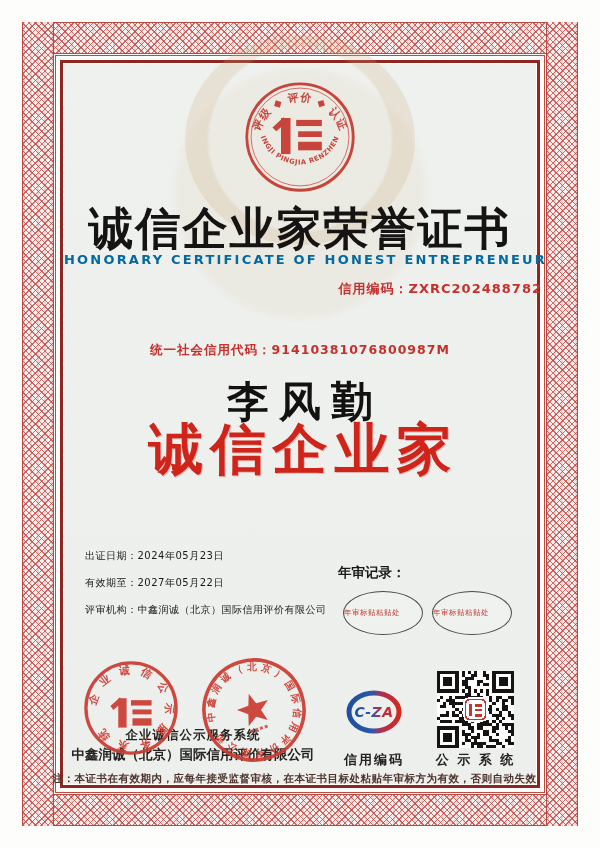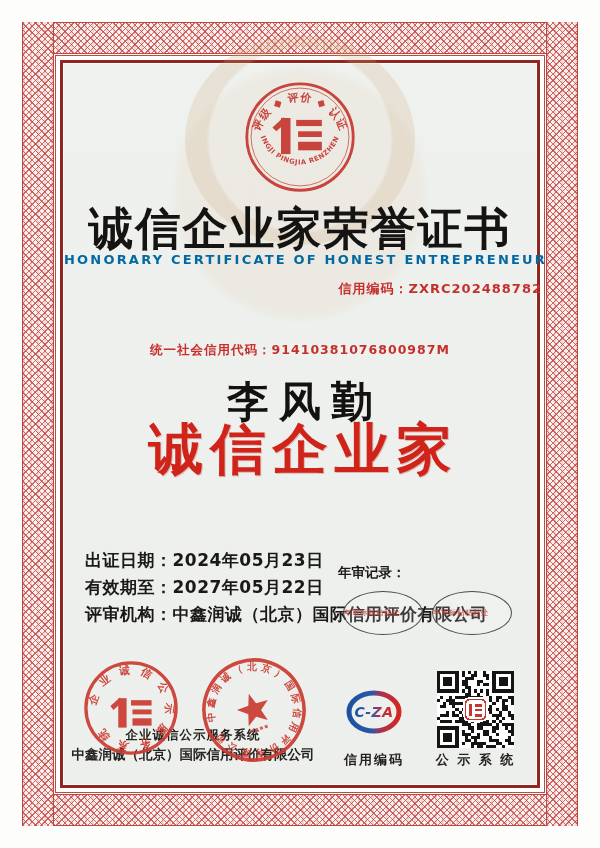--- a/index.html
+++ b/index.html
@@ -27,21 +27,21 @@
   .center{left:64px;right:64px;text-align:center;}
   .title{top:199px;font-size:45px;font-weight:bold;color:#151413;letter-spacing:2px;white-space:nowrap;}
   .subtitle{top:252px;font-size:13px;font-weight:bold;color:#0369a1;letter-spacing:2.2px;white-space:nowrap;}
   .credit-code{top:280px;right:58px;font-size:13px;font-weight:bold;color:#c5302c;letter-spacing:1px;}
   .company{top:307px;font-size:26px;font-weight:bold;color:#141312;letter-spacing:1px;white-space:nowrap;}
   .uscc{top:342px;font-size:12.5px;font-weight:bold;color:#c5302c;letter-spacing:1px;}
   .person{top:374px;font-size:42px;font-weight:bold;color:#131211;letter-spacing:10px;text-indent:10px;}
   .award{top:413px;font-size:55px;font-weight:bold;color:#d0241a;letter-spacing:7px;text-indent:7px;
          text-shadow:1px 1px 0 rgba(160,20,10,.25);}
   .fields{left:85px;top:549px;}
-  .field-row{height:27px;font-size:17px;font-weight:bold;color:#1a1918;letter-spacing:.5px;white-space:nowrap;}
+  .field-row{height:27px;font-size:10px;font-weight:normal;color:#1a1918;letter-spacing:.5px;white-space:nowrap;}
   .annual-label{left:338px;top:564px;font-size:13.5px;font-weight:bold;color:#1a1918;}
   .sticker{top:591px;width:78px;height:42px;border:1.5px solid #4c4c4c;border-radius:50%;
            display:flex;align-items:center;justify-content:flex-start;background:rgba(255,255,255,.15);}
   .sticker span{font-size:7.5px;color:#c5403a;letter-spacing:.5px;}
   .s1{left:343px;} .s2{left:432px;}
   .caption1{left:88px;top:727px;width:210px;text-align:center;font-size:12.5px;font-weight:bold;color:#262420;letter-spacing:1px;z-index:3;}
   .caption2{left:48px;top:746px;width:290px;text-align:center;font-size:13.5px;font-weight:bold;color:#262420;z-index:3;white-space:nowrap;}
   .mutual-label{left:332px;top:751px;width:84px;text-align:center;font-size:13px;font-weight:bold;color:#242220;letter-spacing:2px;}
   .qr-label{left:428px;top:751px;width:95px;text-align:center;font-size:13px;font-weight:bold;color:#242220;letter-spacing:2px;white-space:nowrap;}
   .note{top:772px;left:46px;width:508px;text-align:center;font-size:10.5px;font-weight:bold;color:#4e332d;letter-spacing:.5px;white-space:nowrap;}
@@ -359,13 +359,14 @@
       <rect x="2" y="20" width="3" height="3" fill="#161412"></rect>
       <rect x="8.6" y="8.6" width="7.8" height="7.8" fill="#ffffff" rx="1.4"></rect>
       <rect x="9.3" y="9.3" width="6.4" height="6.4" fill="#ffffff" rx="1.1" stroke="#c5372e" stroke-width="0.55"></rect>
       <rect x="10.4" y="10.6" width="1.1" height="4" fill="#c5372e"></rect>
       <rect x="12.3" y="10.8" width="2.4" height="0.8" fill="#c5372e"></rect>
       <rect x="12.3" y="12.3" width="2.4" height="0.8" fill="#c5372e"></rect>
       <rect x="12.3" y="13.8" width="2.4" height="1" fill="#c5372e"></rect>
     </svg>
   <div class="abs qr-label">公 示 系 统</div>
 
+  <div class="abs note">注：本证书在有效期内，应每年接受监督审核，在本证书目标处粘贴年审标方为有效，否则自动失效。</div>
 </div>
 
 </body></html>

